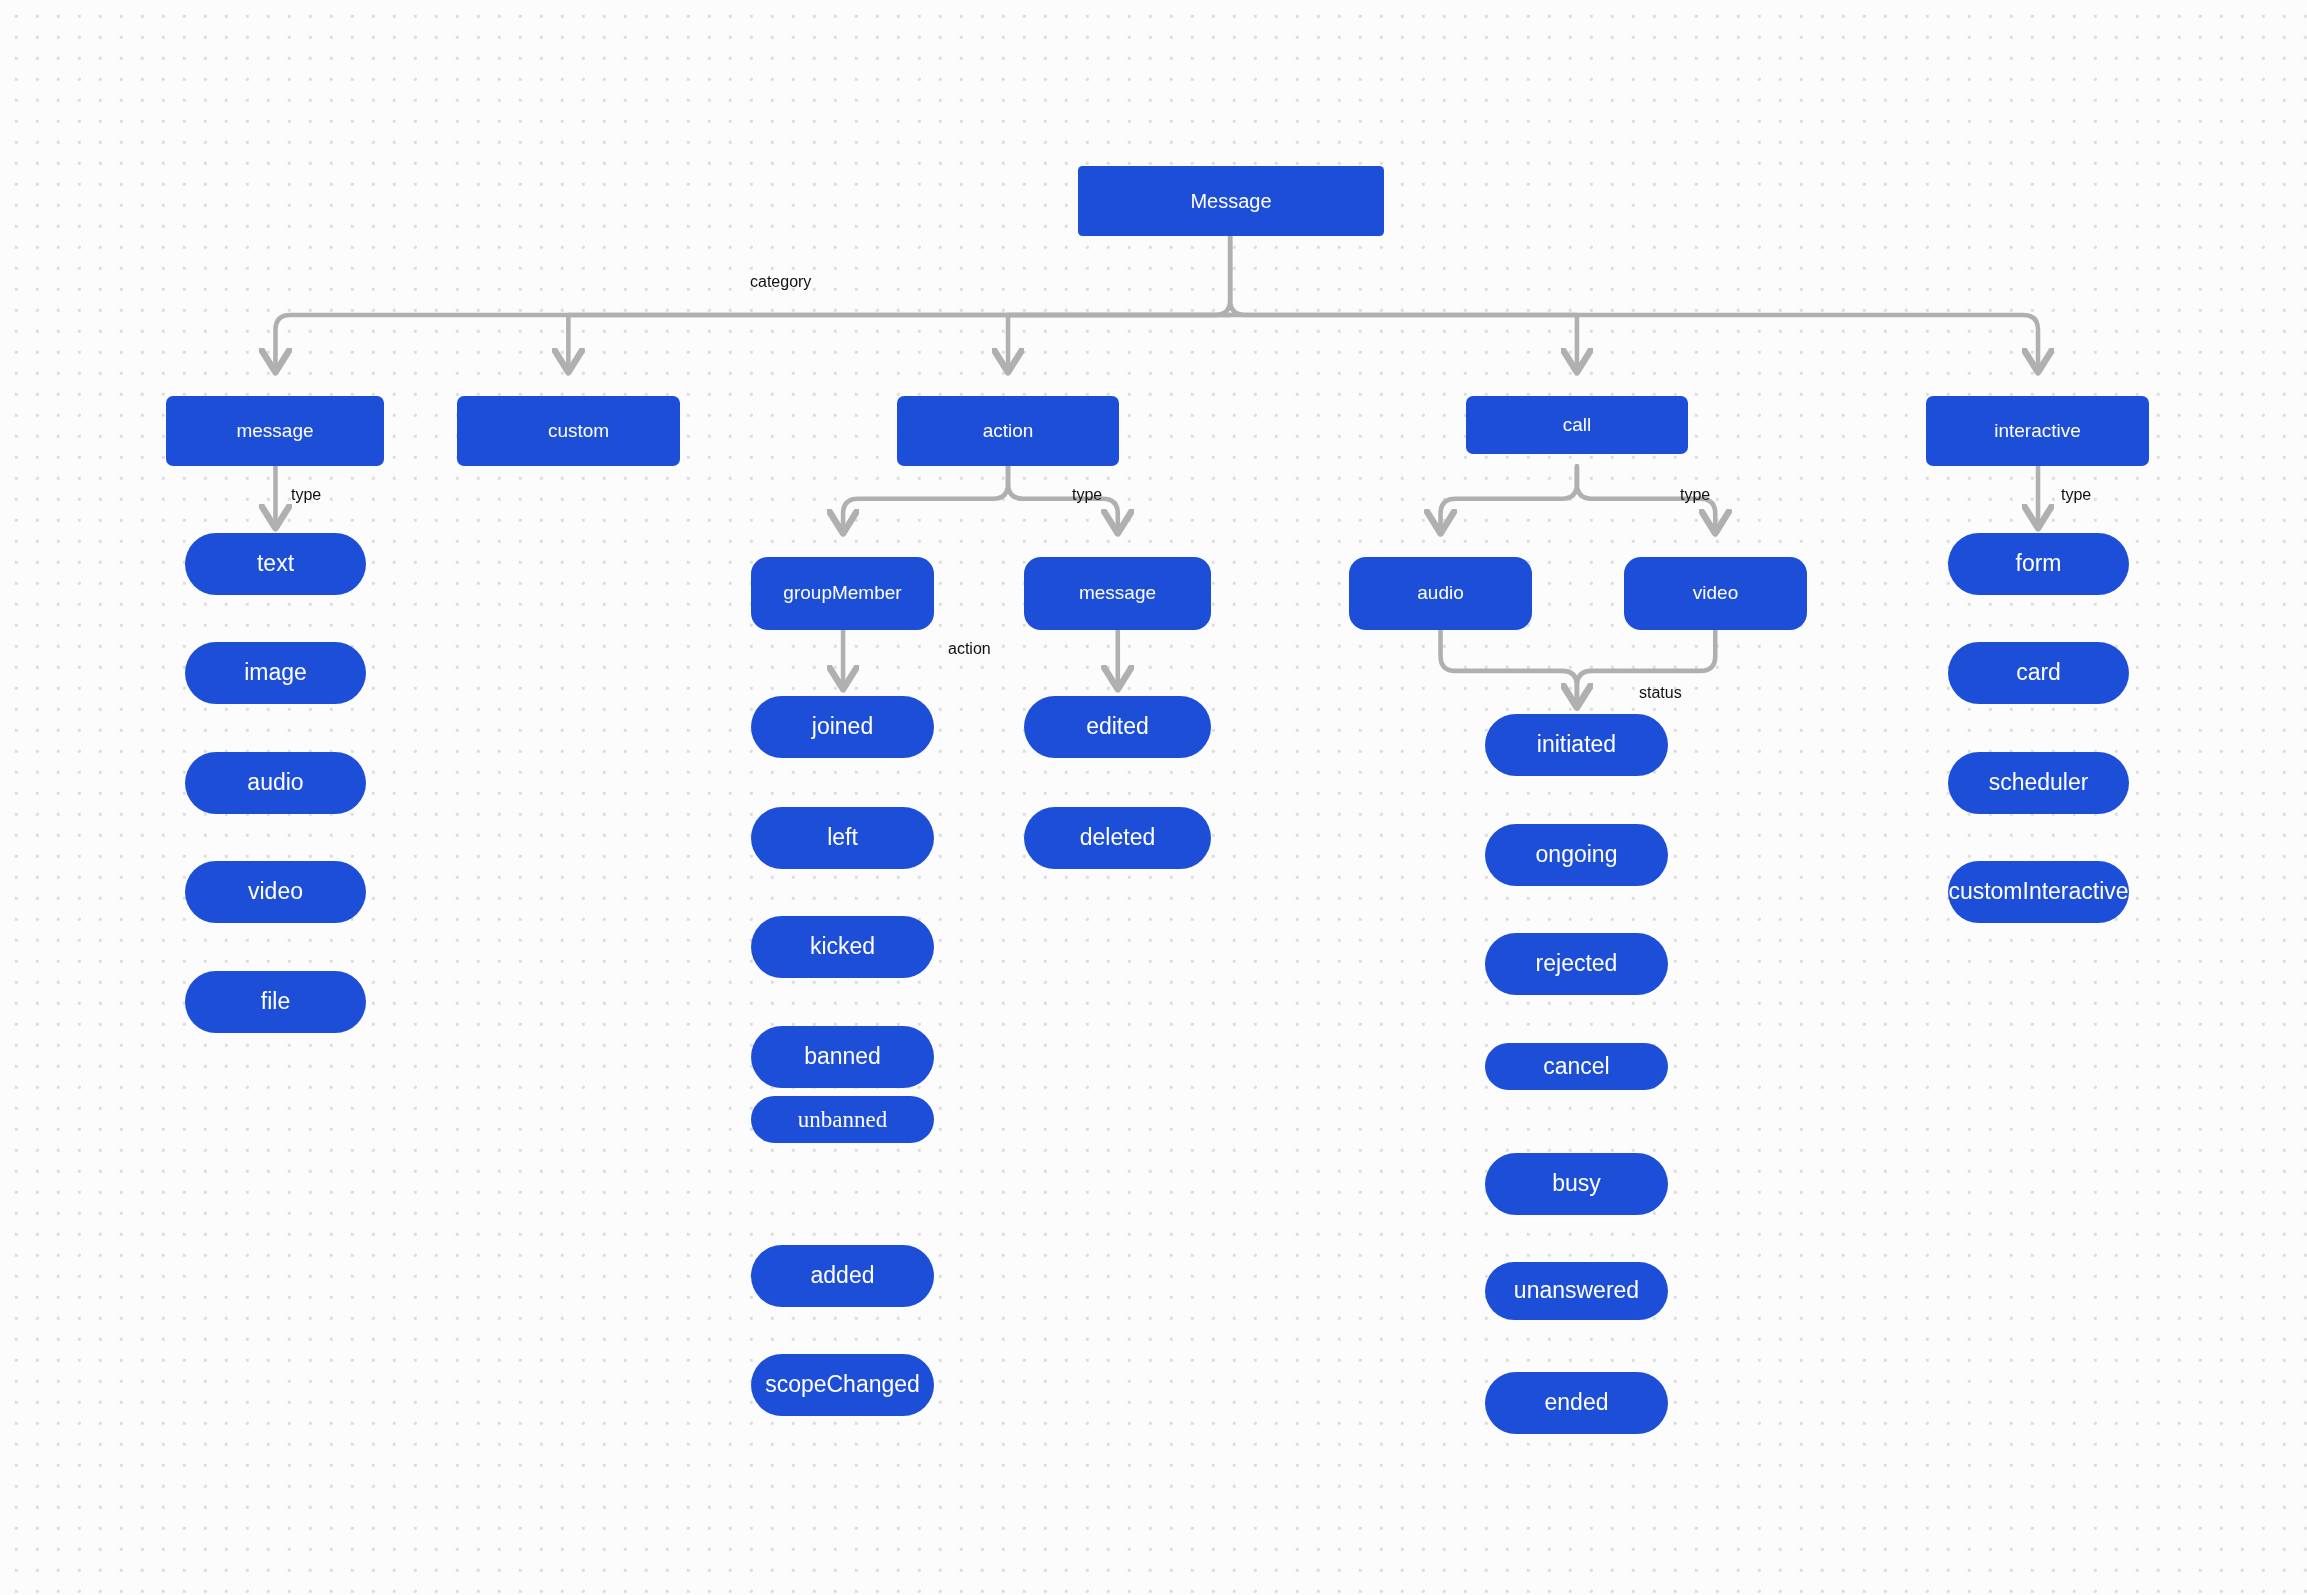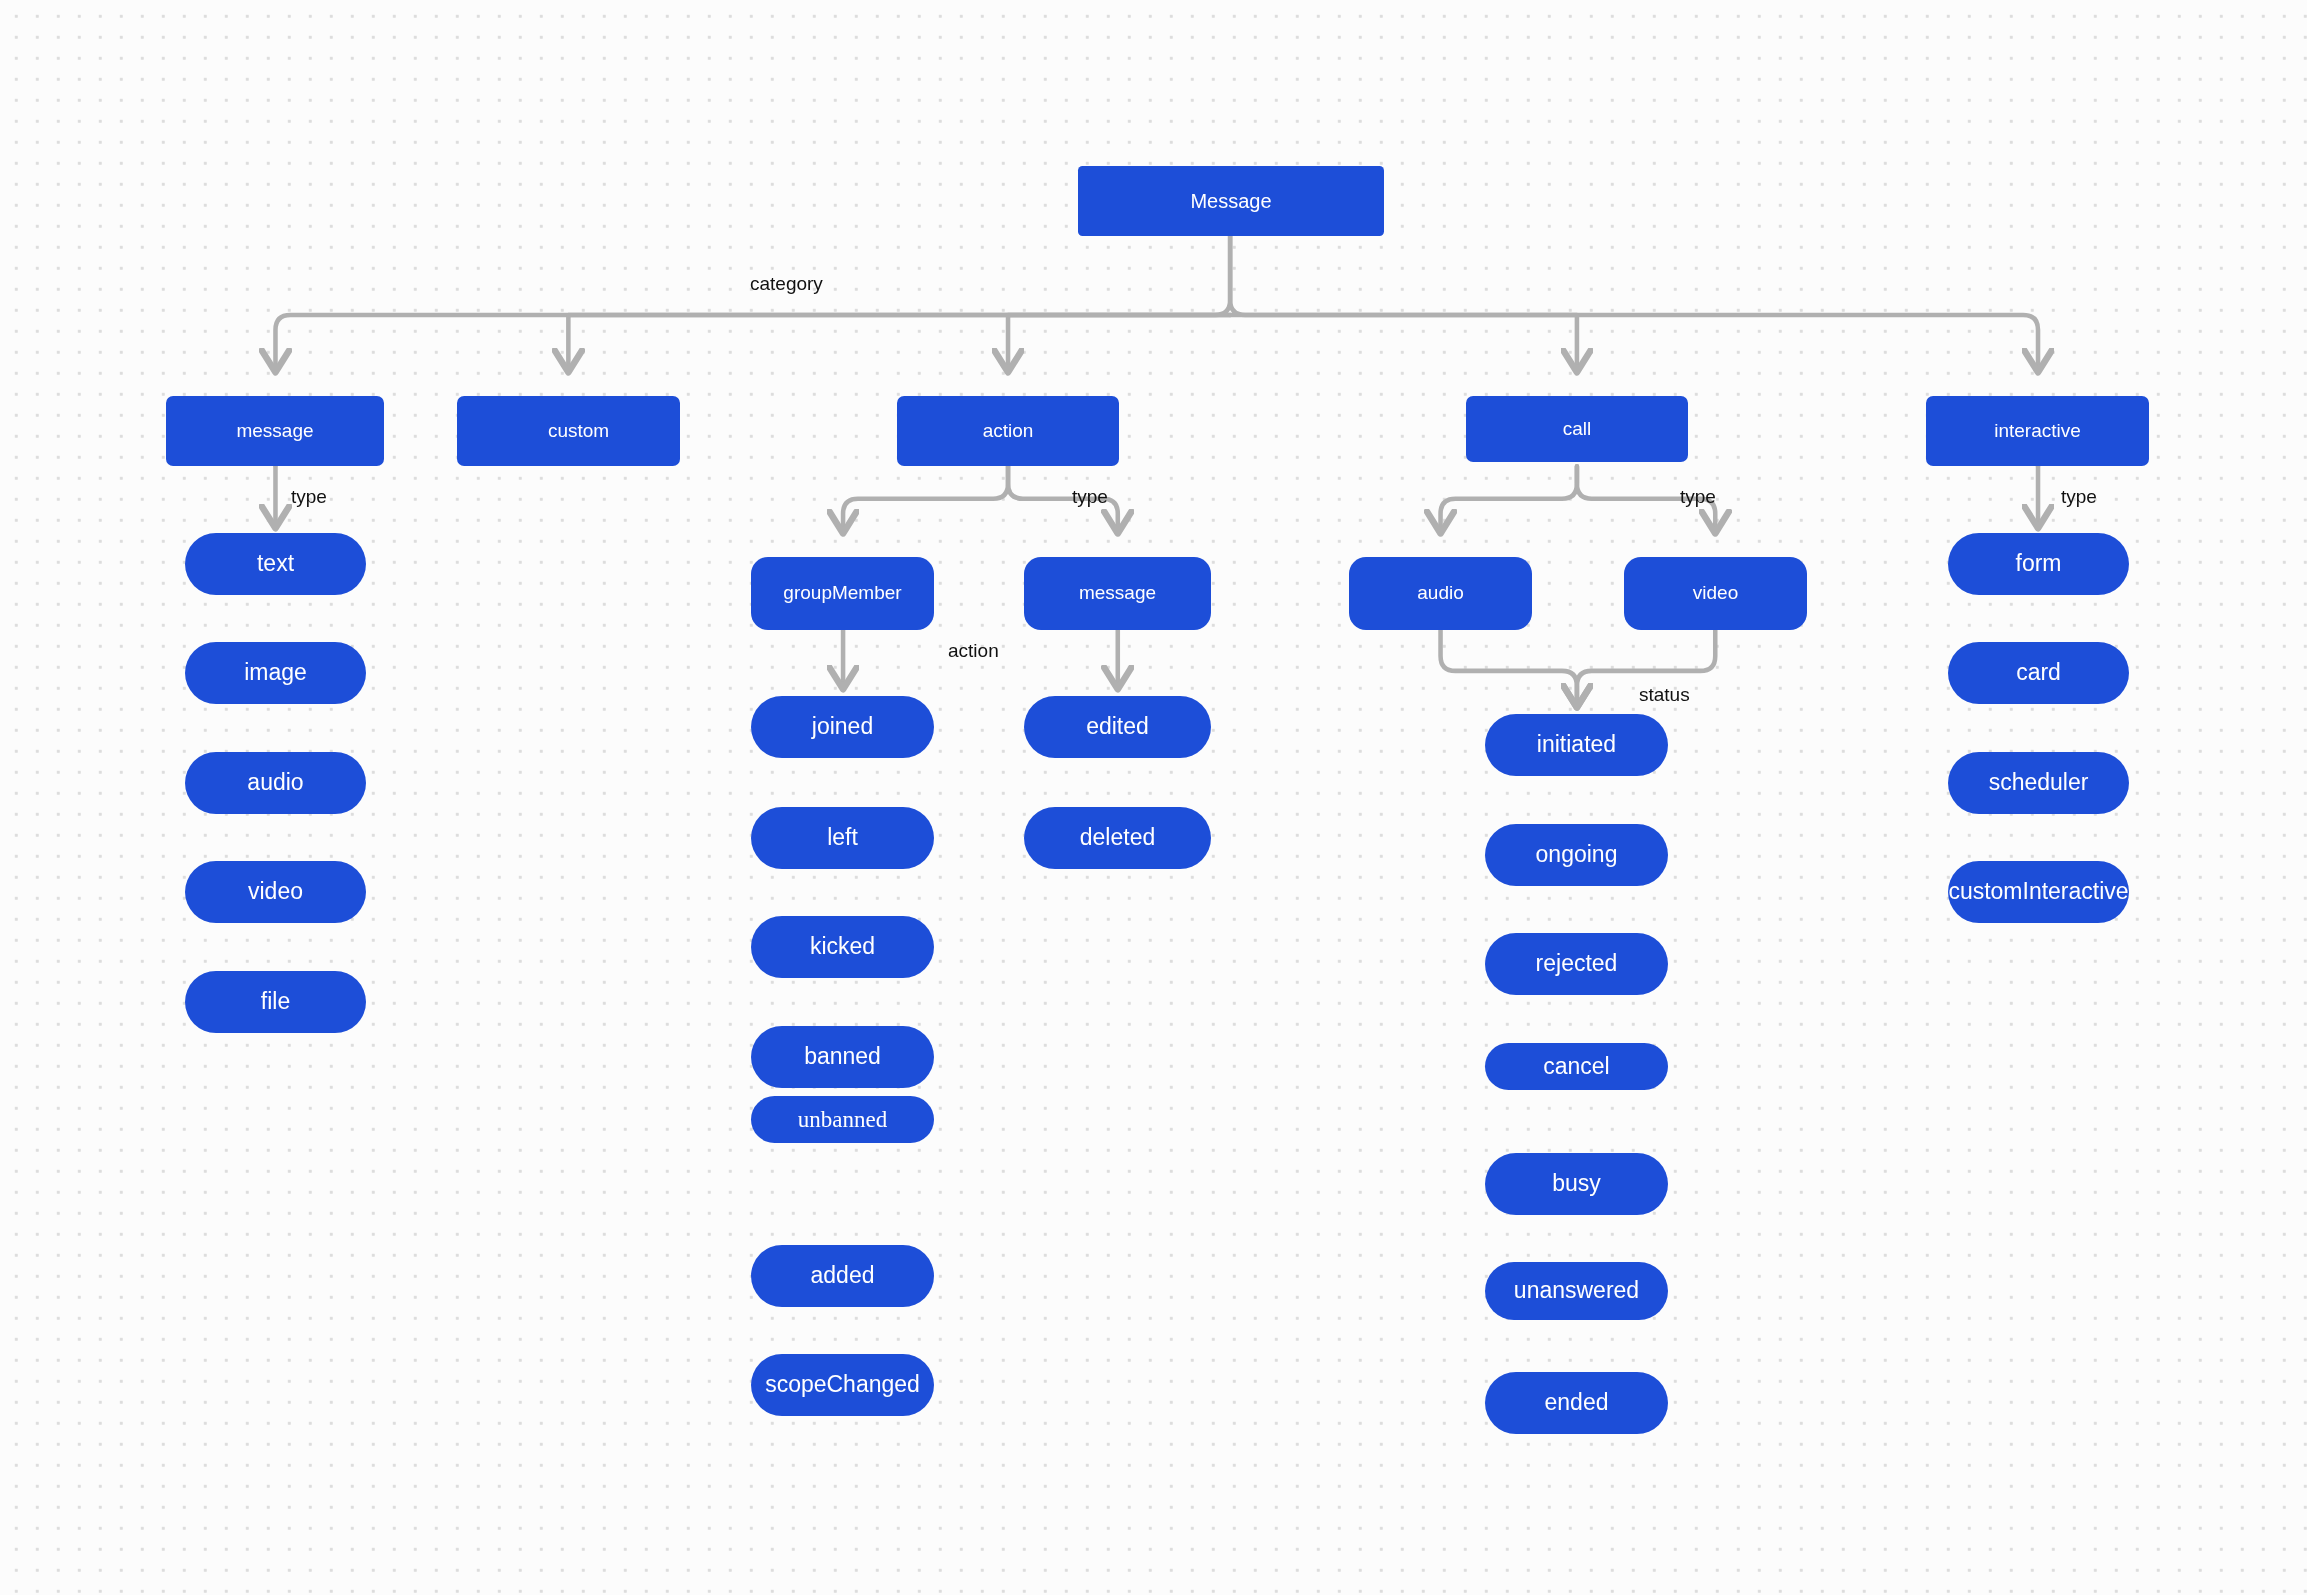--- a/index.html
+++ b/index.html
@@ -66,21 +66,21 @@
 
   
   .node.pill {
     border-radius: 649px;
     font-size: 23px;
   }
 
   .edge-label {
     position: absolute;
     color: #111111;
-    font-size: 19px;
+    font-size: 16px;
     white-space: nowrap;
     user-select: none;
   }
 </style>
 </head>
 <body>
 
 <div id="canvas">
 
   <svg id="edges" viewBox="0 0 3552 2456" xmlns="http://www.w3.org/2000/svg">
@@ -139,21 +139,21 @@
   </div>
 
   <div class="node cat" style="left:457px; top:396px; width:223px; height:70px;padding-left:20px;">
     <span>custom</span>
   </div>
 
   <div class="node cat" style="left:897px; top:396px; width:222px; height:70px;">
     <span>action</span>
   </div>
 
-  <div class="node cat" style="left:1466px; top:396px; width:222px; height:66px;">
+  <div class="node cat" style="left:1466px; top:396px; width:222px; height:58px;">
     <span>call</span>
   </div>
 
   <div class="node cat" style="left:1926px; top:396px; width:223px; height:70px;">
     <span>interactive</span>
   </div>
 
   <div class="node pill" style="left:185px; top:533px; width:181px; height:62px;">
     <span>text</span>
   </div>

